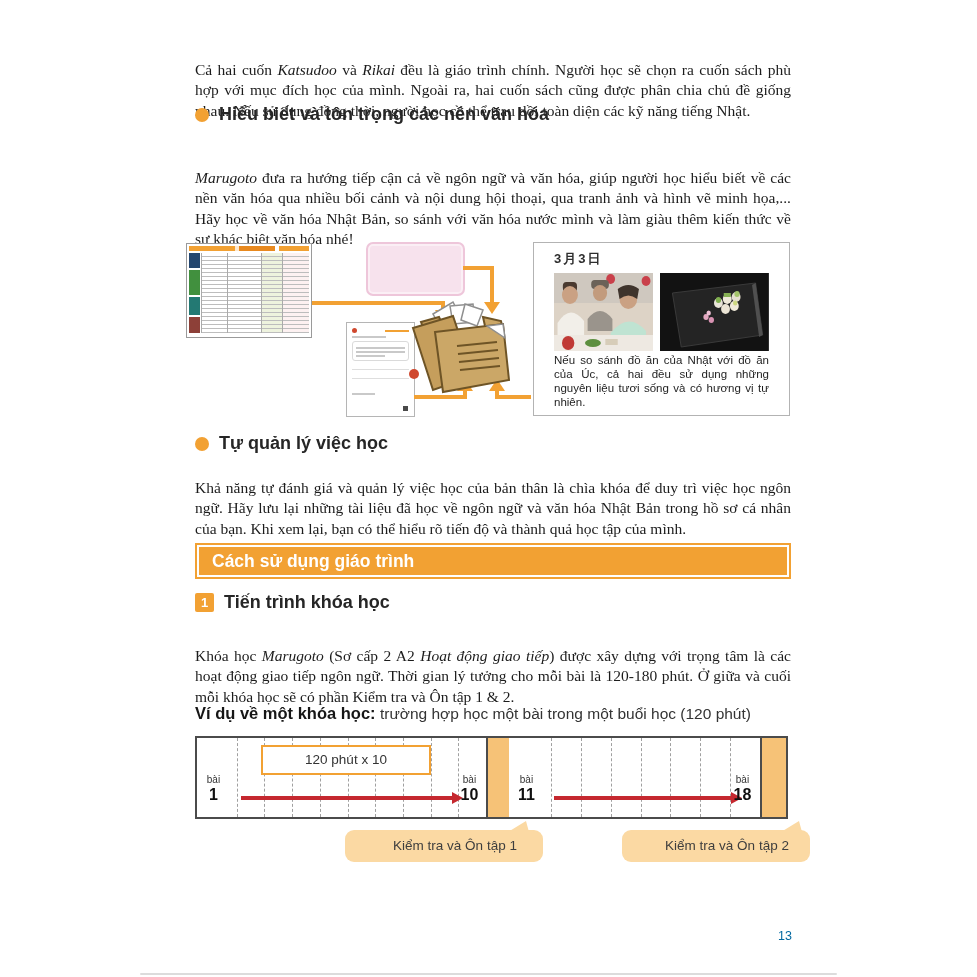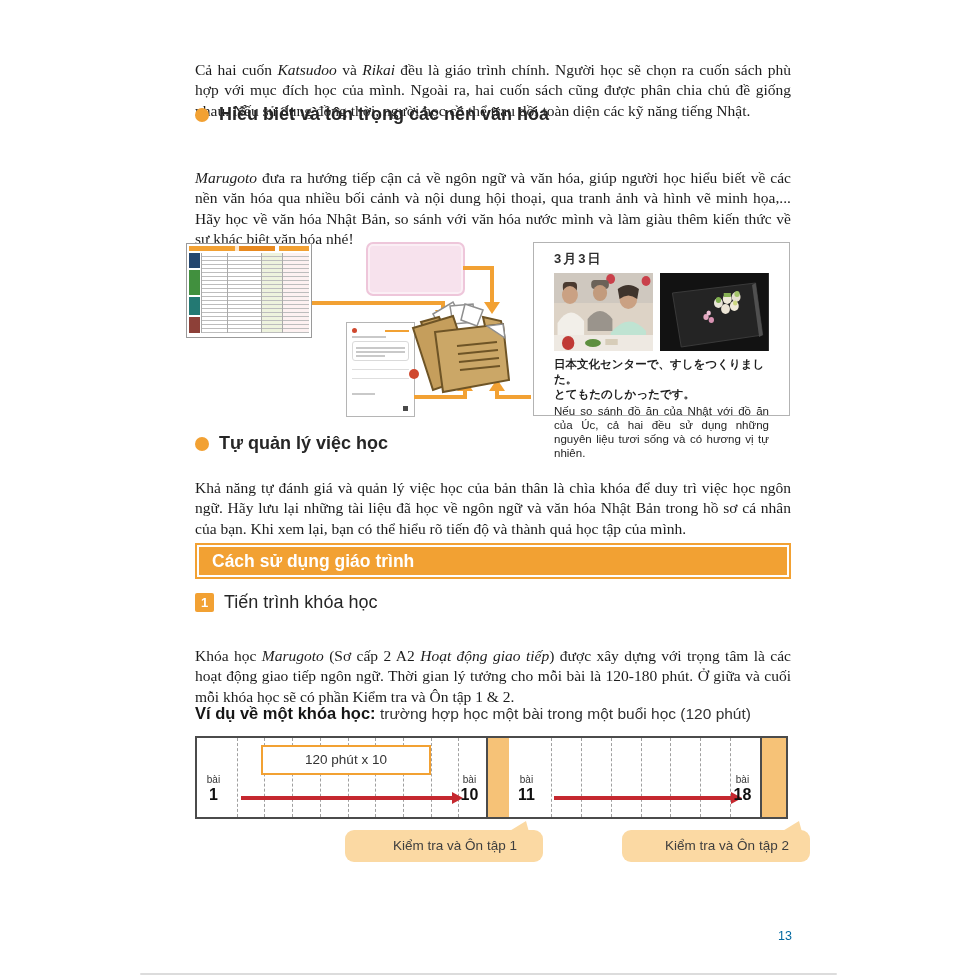--- a/index.html
+++ b/index.html
@@ -64,21 +64,21 @@
   .banner{left:195px;top:543px;width:596px;border:2px solid var(--accent,#F2A133);
       padding:2px;box-sizing:border-box;background:#fff;}
   .banner-inner{background:var(--accent,#F2A133);height:28px;line-height:28px;padding-left:13px;
       font-family:"Liberation Sans","DejaVu Sans",sans-serif;font-weight:bold;
       font-size:17.5px;color:#ffffff;}
 
   .course-head{left:195px;top:592px;display:flex;align-items:center;gap:10px;
       font-family:"Liberation Sans","DejaVu Sans",sans-serif;}
   .num-square{width:19px;height:19px;border-radius:2px;background:var(--accent,#F2A133);
       color:#fff;font-weight:bold;font-size:13px;line-height:19px;text-align:center;}
-  .course-title{font-weight:normal;font-size:18px;color:#262626;}
+  .course-title{font-weight:bold;font-size:18px;color:#262626;}
 
   .example-line{left:195px;top:704px;width:596px;
       font-family:"Liberation Sans","DejaVu Sans",sans-serif;font-size:15.5px;color:#333;}
   .example-line .ex-bold{font-weight:bold;font-size:16.5px;color:#161616;}
 
   
   .diagram{left:195px;top:736px;width:593px;height:132px;
       font-family:"Liberation Sans","DejaVu Sans",sans-serif;}
   .strip{display:flex;height:83px;border:2px solid #4b4b4b;background:#fff;box-sizing:border-box;}
   .seg{position:relative;height:100%;padding-left:13px;}
@@ -238,24 +238,20 @@
           <circle cx="86" cy="24" r="5" fill="#e5dfcf"></circle>
             <circle cx="87" cy="21" r="3" fill="#a4c46a"></circle>
           <circle cx="74" cy="36" r="5" fill="#ece5d6"></circle>
           <circle cx="84" cy="33" r="5" fill="#f0ead9"></circle>
             <circle cx="85" cy="30" r="2.5" fill="#cdd780"></circle>
           <circle cx="52" cy="44" r="3" fill="#e3a7c0"></circle>
             <circle cx="58" cy="47" r="3" fill="#d892b2"></circle>
             <circle cx="55" cy="40" r="2.5" fill="#eec0d4"></circle>
         </svg>
       </div>
-      <div class="d-jp">
-        <div>日本文化センターで、すしをつくりました。</div>
-        <div>とてもたのしかったです。</div>
-      </div>
       <div class="d-vn">Nếu so sánh đồ ăn của Nhật với đồ ăn của Úc, cả hai đều sử dụng những nguyên liệu tươi sống và có hương vị tự nhiên.</div>
     </div>
   </div>
 
   <div class="abs bullet-head" style="left:195px;top:433px;">
     <span class="bullet"></span>
     <span>Tự quản lý việc học</span>
   </div>
 
   <p class="abs body-text" style="left:195px;top:462px;"><span>Khả năng tự đánh giá và quản lý việc học của bản thân là chìa khóa để duy trì việc học ngôn ngữ. Hãy lưu lại những tài liệu đã học về ngôn ngữ và văn hóa Nhật Bản trong hồ sơ cá nhân của bạn. Khi xem lại, bạn có thể hiểu rõ tiến độ và thành quả học tập của mình.</span></p>

